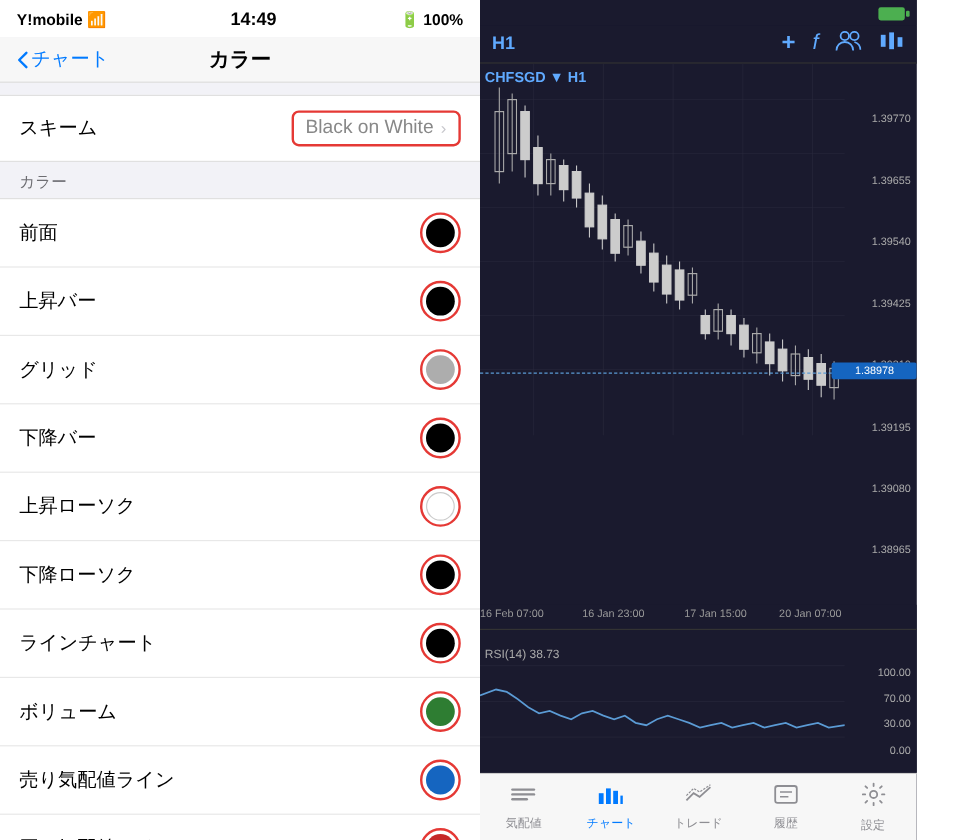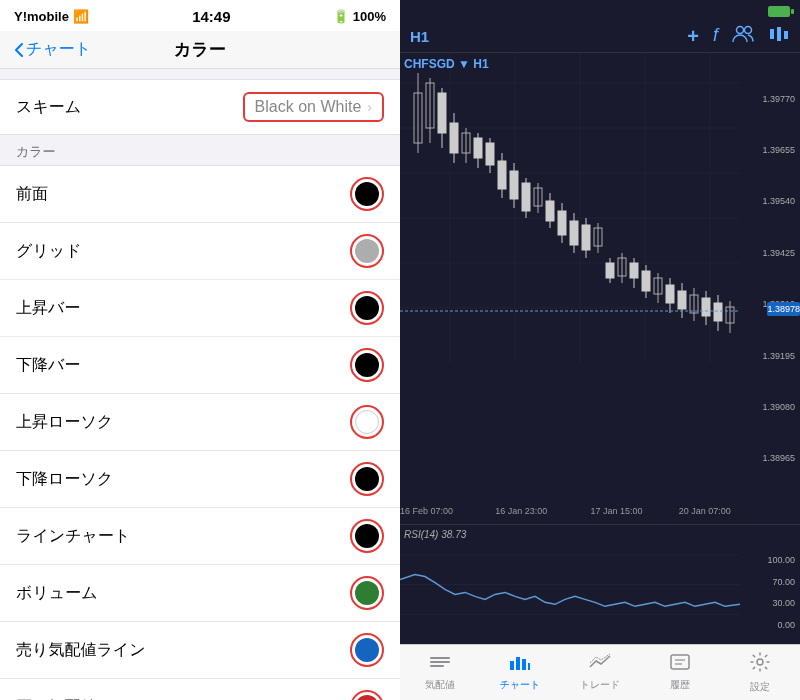--- a/index.html
+++ b/index.html
@@ -114,21 +114,21 @@
     }
     .color-dot.black { background: #000; }
     .color-dot.gray { background: #adadad; }
     .color-dot.white { background: #fff; border: 1px solid #ccc; }
     .color-dot.green { background: #2e7d32; }
     .color-dot.blue { background: #1565c0; }
     .color-dot.red { background: #c62828; }
 
     
     .right-panel {
-      width: 400px;
+      width: 364px;
       height: 700px;
       background: #1a1a2e;
       display: flex;
       flex-direction: column;
       overflow: hidden;
       position: relative;
     }
 
     
     .right-status {
@@ -210,24 +210,23 @@
     }
 
     
     .rsi-panel {
       height: 120px;
       background: #1a1a2e;
       position: relative;
       border-top: 1px solid #333;
     }
     .rsi-label {
-      position: absolute; top: 4px; left: 4px;
+      position: absolute; top: 15px; left: 4px;
       color: #aaa; font-size: 10px;
       z-index: 10;
-      font-style: italic;
     }
     .rsi-price-axis {
       position: absolute; right: 0; top: 16px; bottom: 0;
       width: 60px;
       display: flex; flex-direction: column;
       justify-content: space-around;
       padding: 8px 2px;
     }
     .rsi-tick { font-size: 9px; color: #aaa; text-align: right; padding-right: 3px; }
     .rsi-svg { position: absolute; left:0; top:0; width: calc(100% - 60px); height: 100%; }
@@ -309,30 +308,30 @@
   <div class="color-list">
 
     <div class="color-row">
       <span class="color-row-label">前面</span>
       <div class="color-dot-wrapper">
         <span class="color-dot black"></span>
       </div>
     </div>
 
     <div class="color-row">
+      <span class="color-row-label">上昇バー</span>
+      <div class="color-dot-wrapper">
+        <span class="color-dot black"></span>
+      </div>
+    </div>
+
+    <div class="color-row">
       <span class="color-row-label">グリッド</span>
       <div class="color-dot-wrapper">
         <span class="color-dot gray"></span>
-      </div>
-    </div>
-
-    <div class="color-row">
-      <span class="color-row-label">上昇バー</span>
-      <div class="color-dot-wrapper">
-        <span class="color-dot black"></span>
       </div>
     </div>
 
     <div class="color-row">
       <span class="color-row-label">下降バー</span>
       <div class="color-dot-wrapper">
         <span class="color-dot black"></span>
       </div>
     </div>
 
@@ -519,21 +518,21 @@
       <span class="price-tick">1.39770</span>
       <span class="price-tick">1.39655</span>
       <span class="price-tick">1.39540</span>
       <span class="price-tick">1.39425</span>
       <span class="price-tick">1.39310</span>
       <span class="price-tick">1.39195</span>
       <span class="price-tick">1.39080</span>
       <span class="price-tick">1.38965</span>
     </div>
 
-    <div style="position:absolute;right:0;top:249px;background:#1565c0;color:#fff;font-size:9px;padding:2px 0;border-radius:2px;z-index:10;">
+    <div style="position:absolute;right:0;top:249px;background:#1565c0;color:#fff;font-size:9px;padding:2px 19px;border-radius:2px;z-index:10;">
       1.38978
     </div>
   </div>
 
   <div class="date-axis">
     <div class="date-axis-row">
       <span class="date-tick" style="left:0%;">16 Feb 07:00</span>
       <span class="date-tick" style="left:28%;">16 Jan 23:00</span>
       <span class="date-tick" style="left:56%;">17 Jan 15:00</span>
       <span class="date-tick" style="left:82%;">20 Jan 07:00</span>

